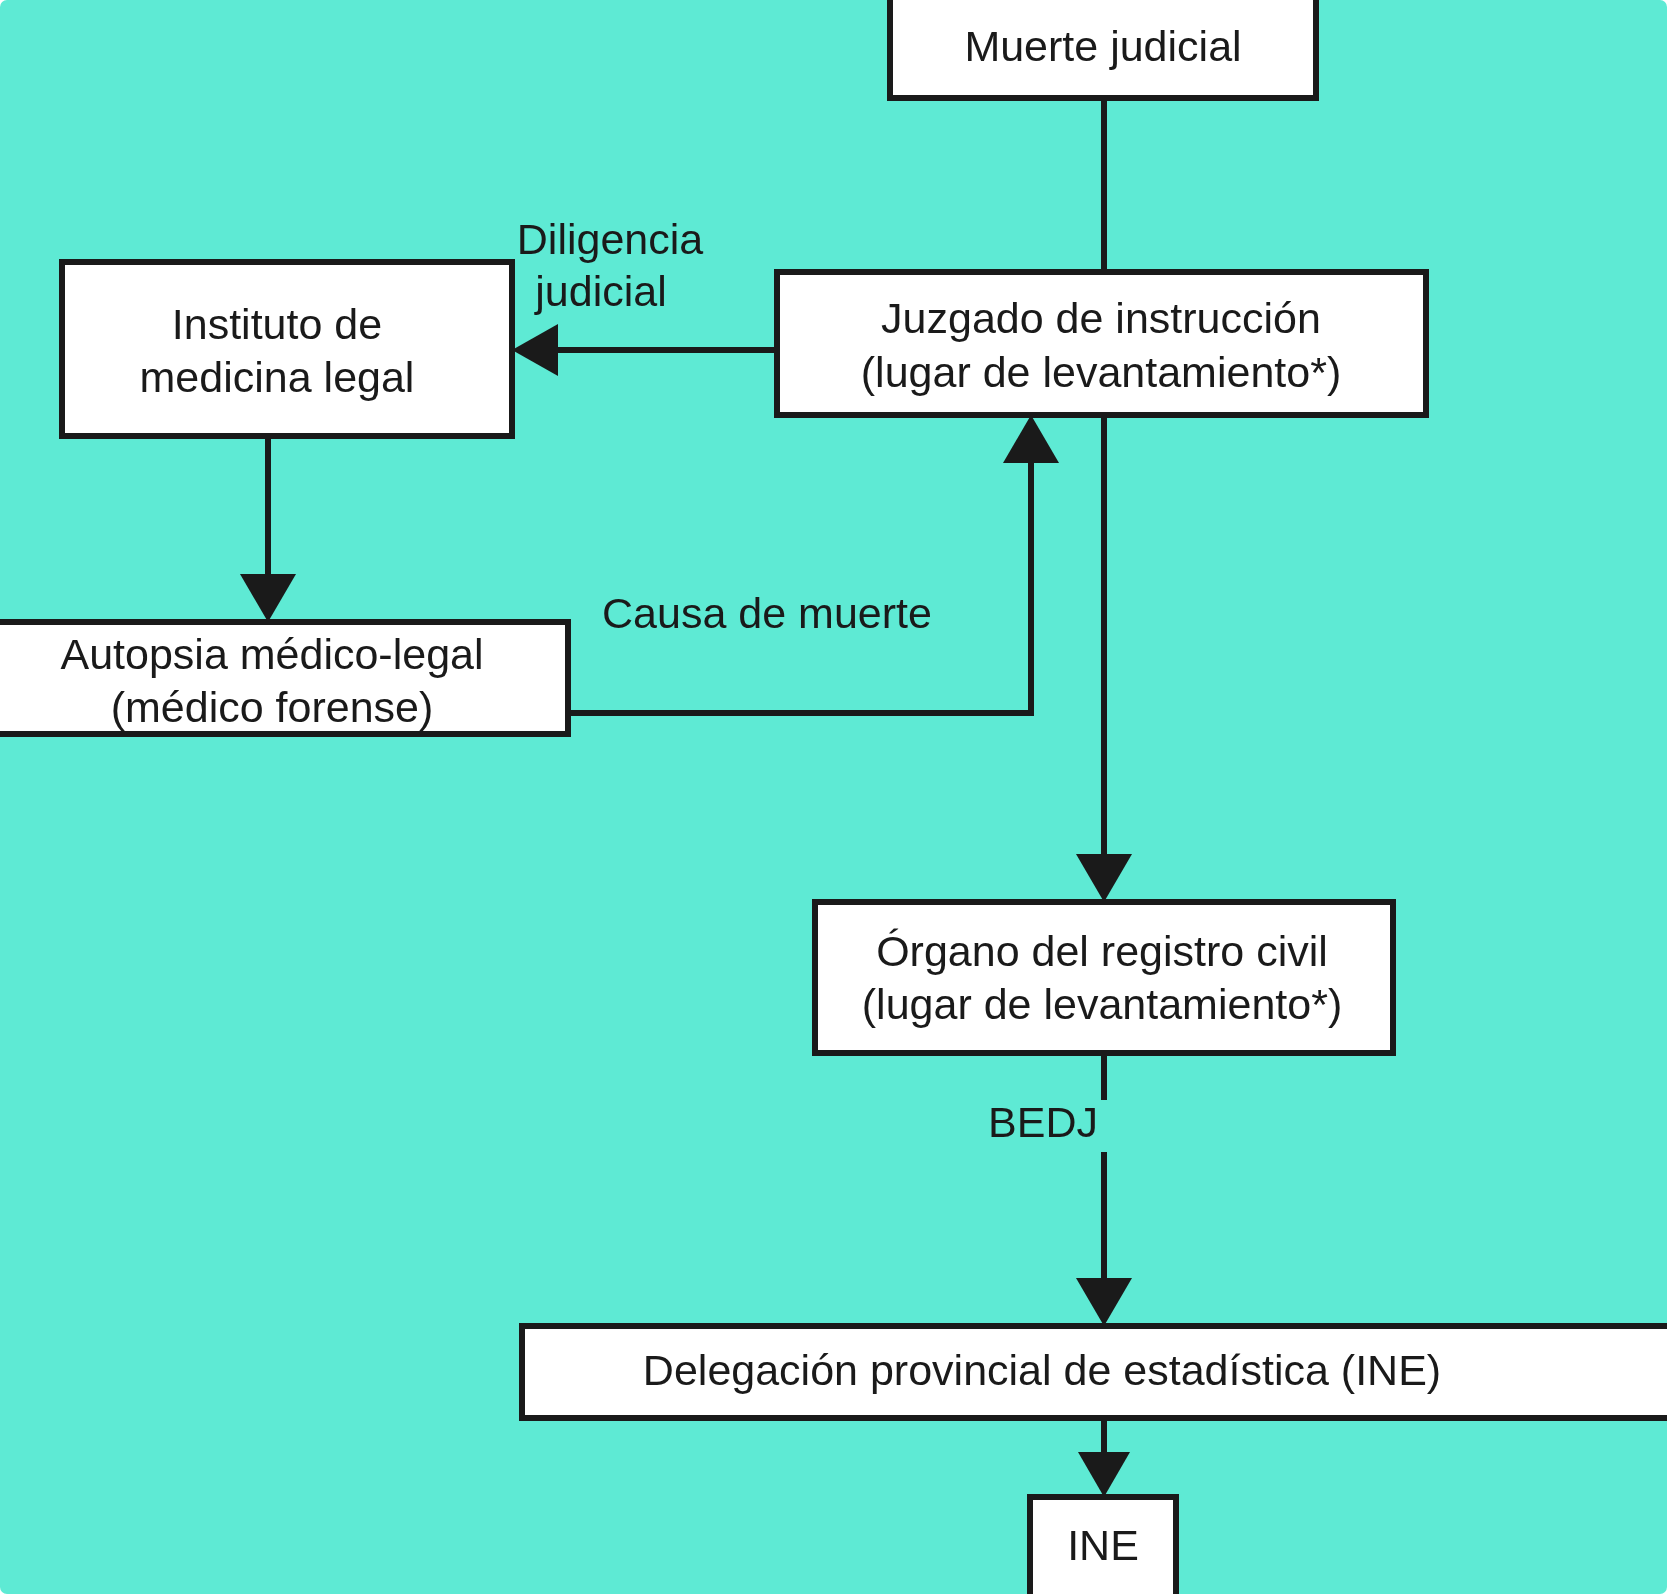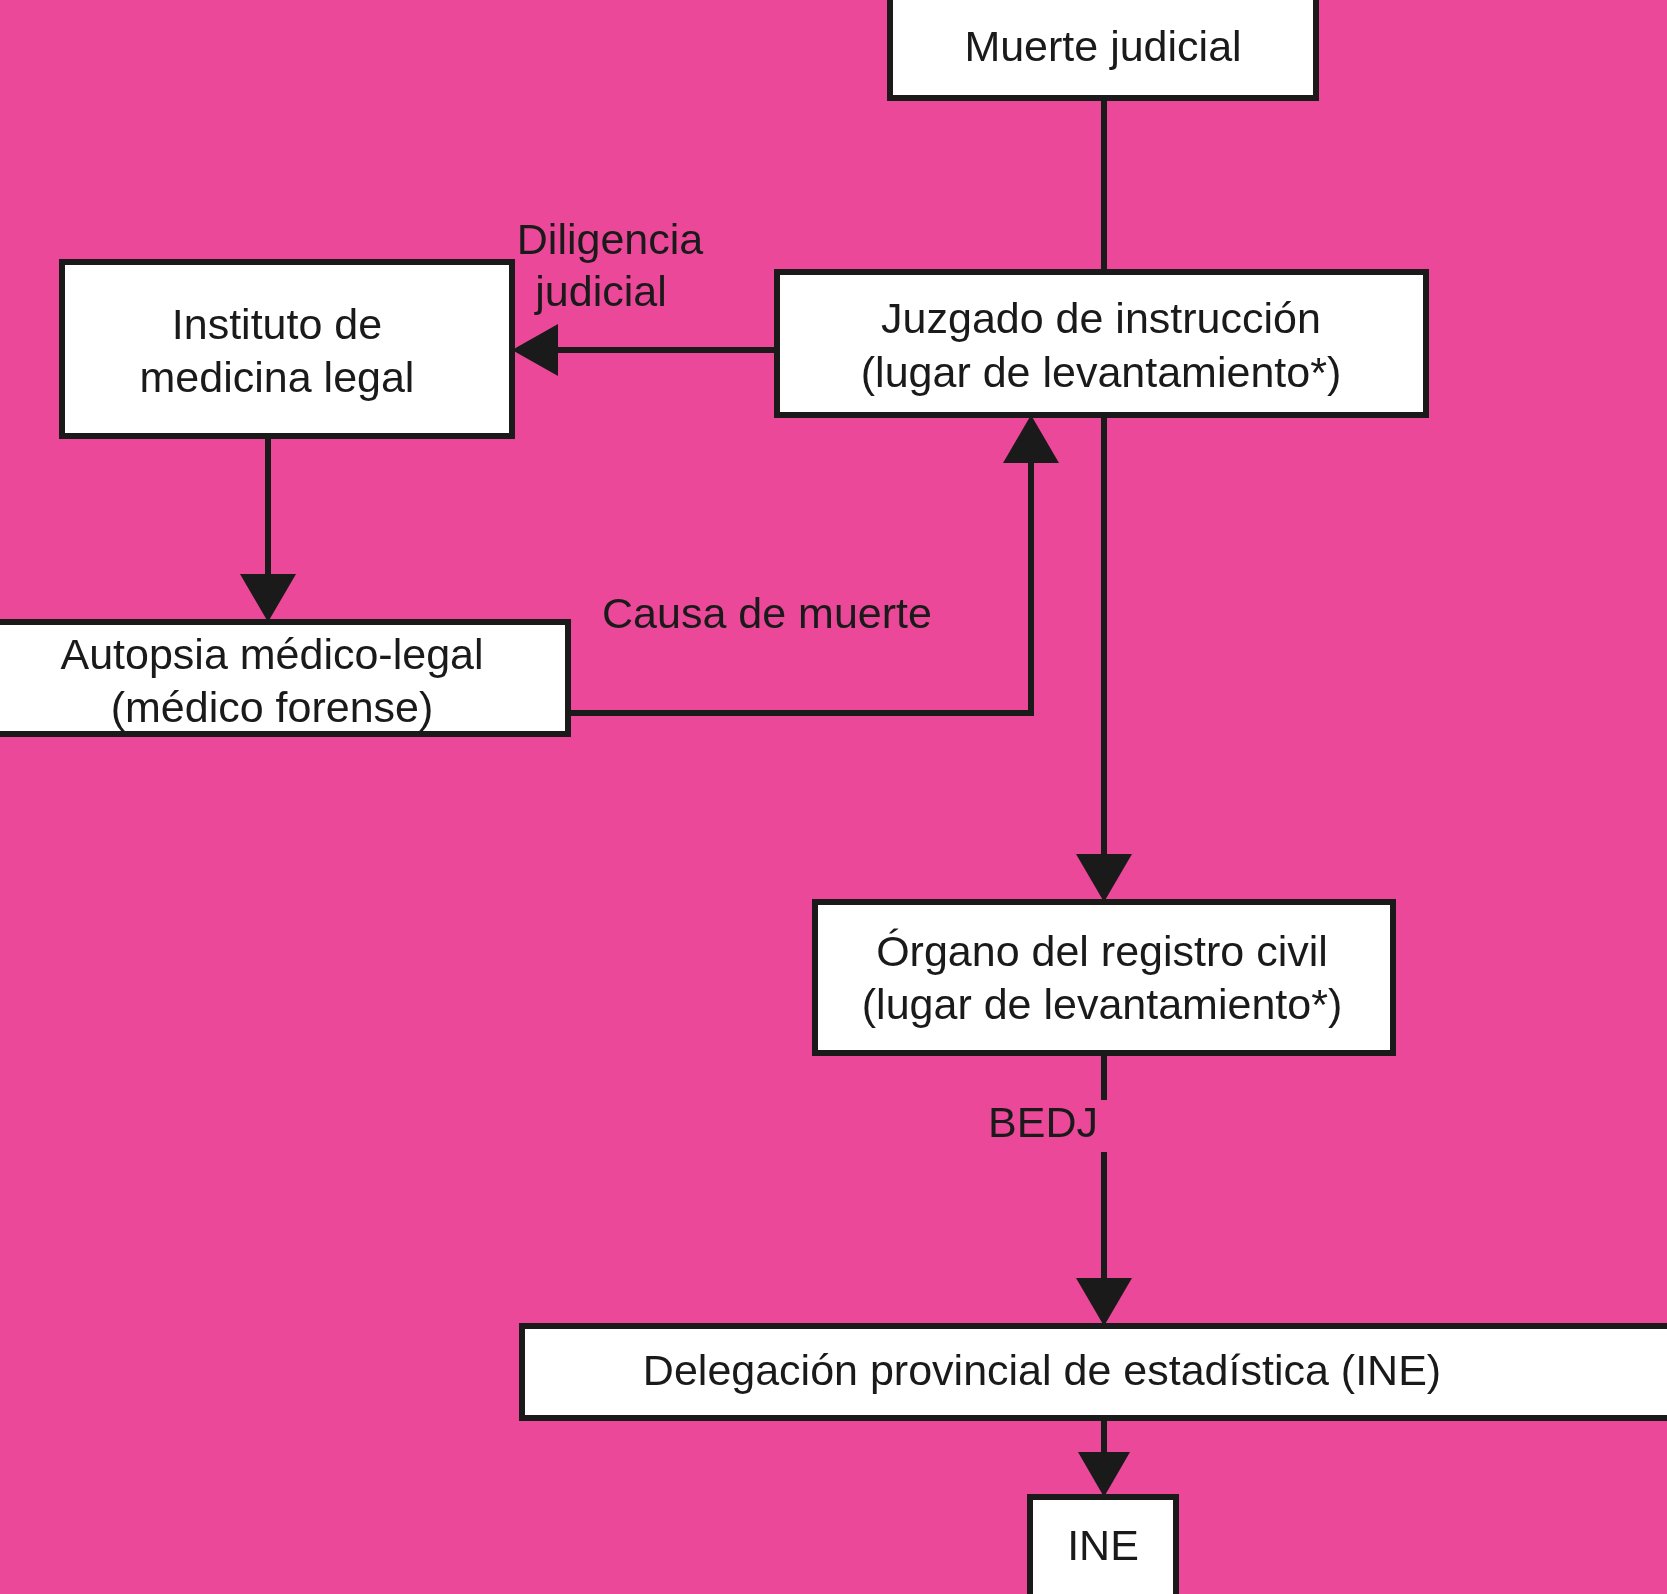--- a/index.html
+++ b/index.html
@@ -10,21 +10,22 @@
   body {
     width: 1667px;
     height: 1594px;
     overflow: hidden;
     font-family: "Liberation Sans", sans-serif;
   }
   #flowchart-root {
     position: relative;
     width: 1667px;
     height: 1594px;
-    background: #ec4899;
+    background: #5eead4;
+    border-radius: 7px;
   }
   svg.diagram {
     display: block;
     width: 1667px;
     height: 1594px;
   }
   .node-box {
     fill: #ffffff;
     stroke: #1a1a1a;
     stroke-width: 6;

